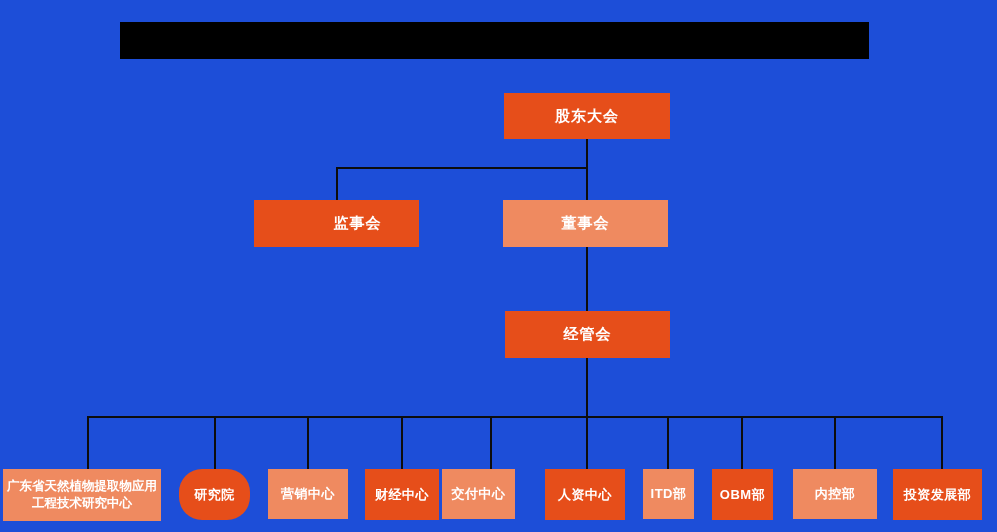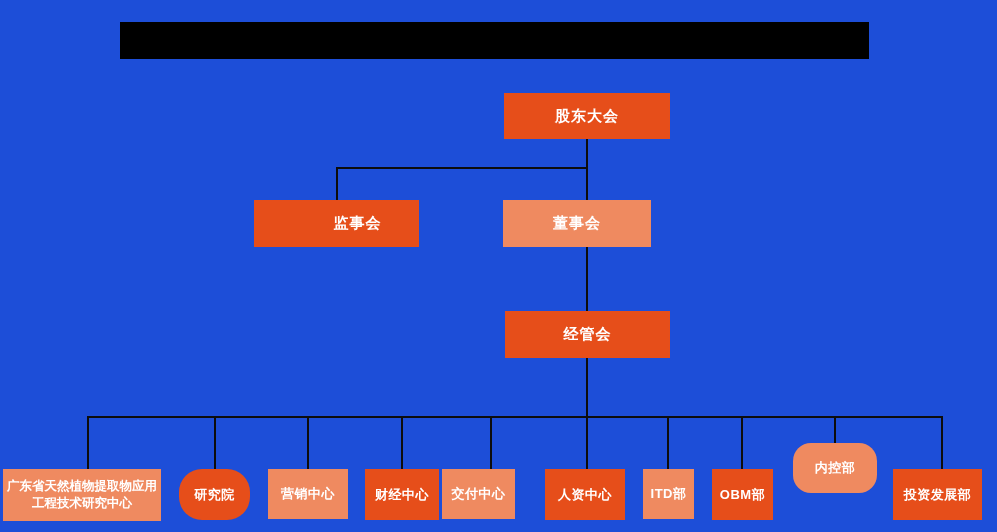--- a/index.html
+++ b/index.html
@@ -72,28 +72,28 @@
   <div class="vline" style="left:490px; top:416px; height:55px;"></div>
   <div class="vline" style="left:586px; top:416px; height:55px;"></div>
   <div class="vline" style="left:667px; top:416px; height:55px;"></div>
   <div class="vline" style="left:741px; top:416px; height:55px;"></div>
   <div class="vline" style="left:834px; top:416px; height:55px;"></div>
   <div class="vline" style="left:941px; top:416px; height:55px;"></div>
 
   <div class="node dark" style="left:504px; top:93px; width:166px; height:46px;">股东大会</div>
 
   <div class="node dark" style="left:254px; top:200px; width:165px; height:47px;padding-left:42px;">监事会</div>
-  <div class="node light" style="left:503px; top:200px; width:148px; height:47px;">董事会</div>
+  <div class="node light" style="left:503px; top:200px; width:165px; height:47px;">董事会</div>
 
   <div class="node dark" style="left:505px; top:311px; width:165px; height:47px;">经管会</div>
 
   <div class="node dept dept-wide light" style="left:3px; top:469px; width:158px; height:52px;">广东省天然植物提取物应用工程技术研究中心</div>
   <div class="node dept dark" style="left:179px; top:469px; width:71px; height:51px;border-radius:23px;">研究院</div>
   <div class="node dept light" style="left:268px; top:469px; width:80px; height:50px;">营销中心</div>
   <div class="node dept dark" style="left:365px; top:469px; width:74px; height:51px;">财经中心</div>
   <div class="node dept light" style="left:442px; top:469px; width:73px; height:50px;">交付中心</div>
   <div class="node dept dark" style="left:545px; top:469px; width:80px; height:51px;">人资中心</div>
   <div class="node dept light" style="left:643px; top:469px; width:51px; height:50px;">ITD部</div>
   <div class="node dept dark" style="left:712px; top:469px; width:61px; height:51px;">OBM部</div>
-  <div class="node dept light" style="left:793px; top:443px; width:84px; height:50px;border-radius:18px;">内控部</div>
+  <div class="node dept light" style="left:793px; top:469px; width:84px; height:50px;">内控部</div>
   <div class="node dept dark" style="left:893px; top:469px; width:89px; height:51px;">投资发展部</div>
 
 </div>
 
 </body></html>

